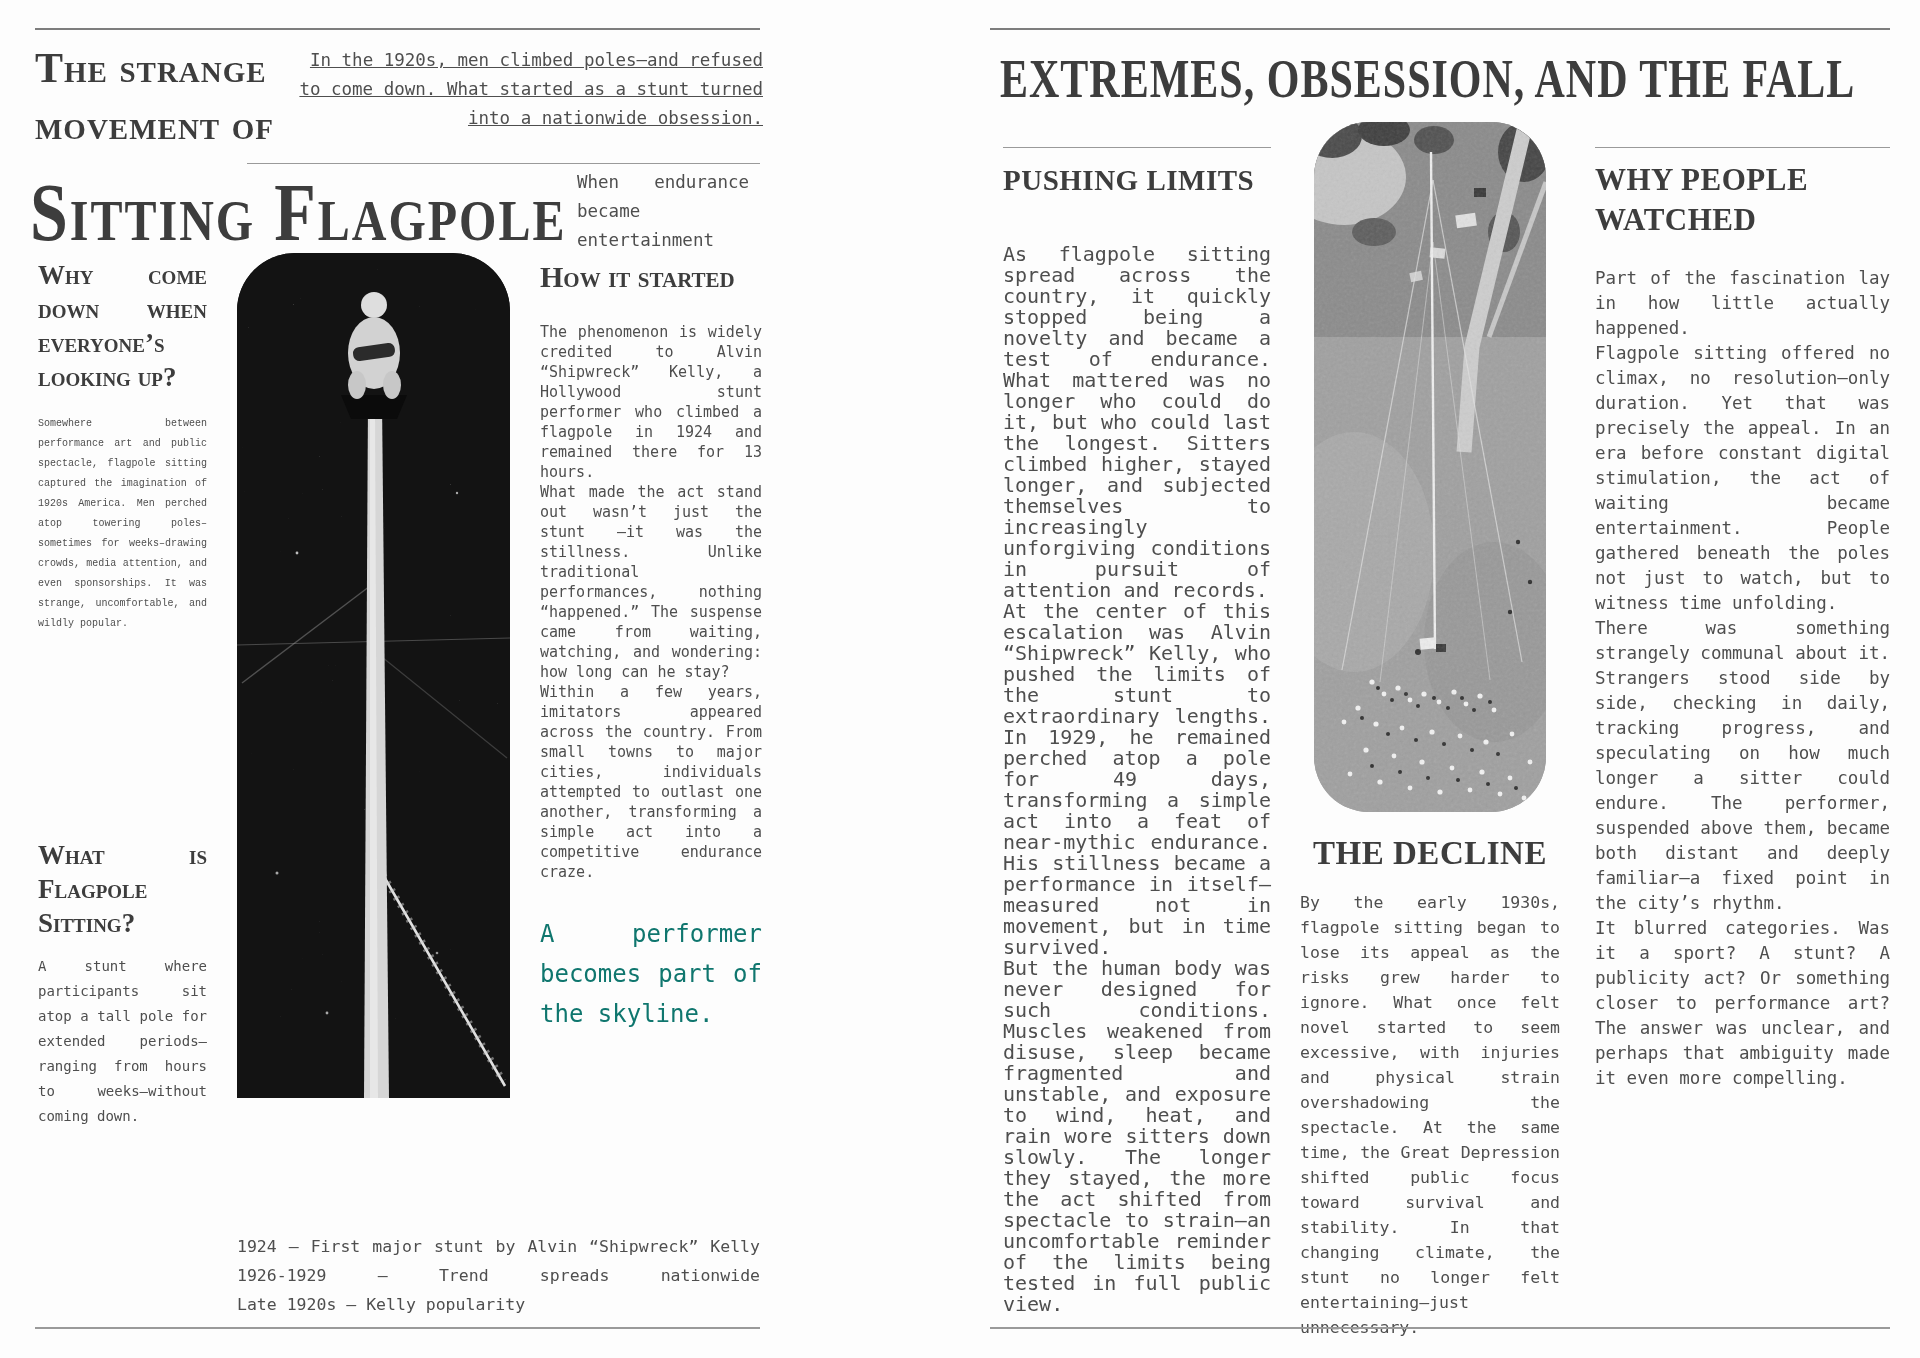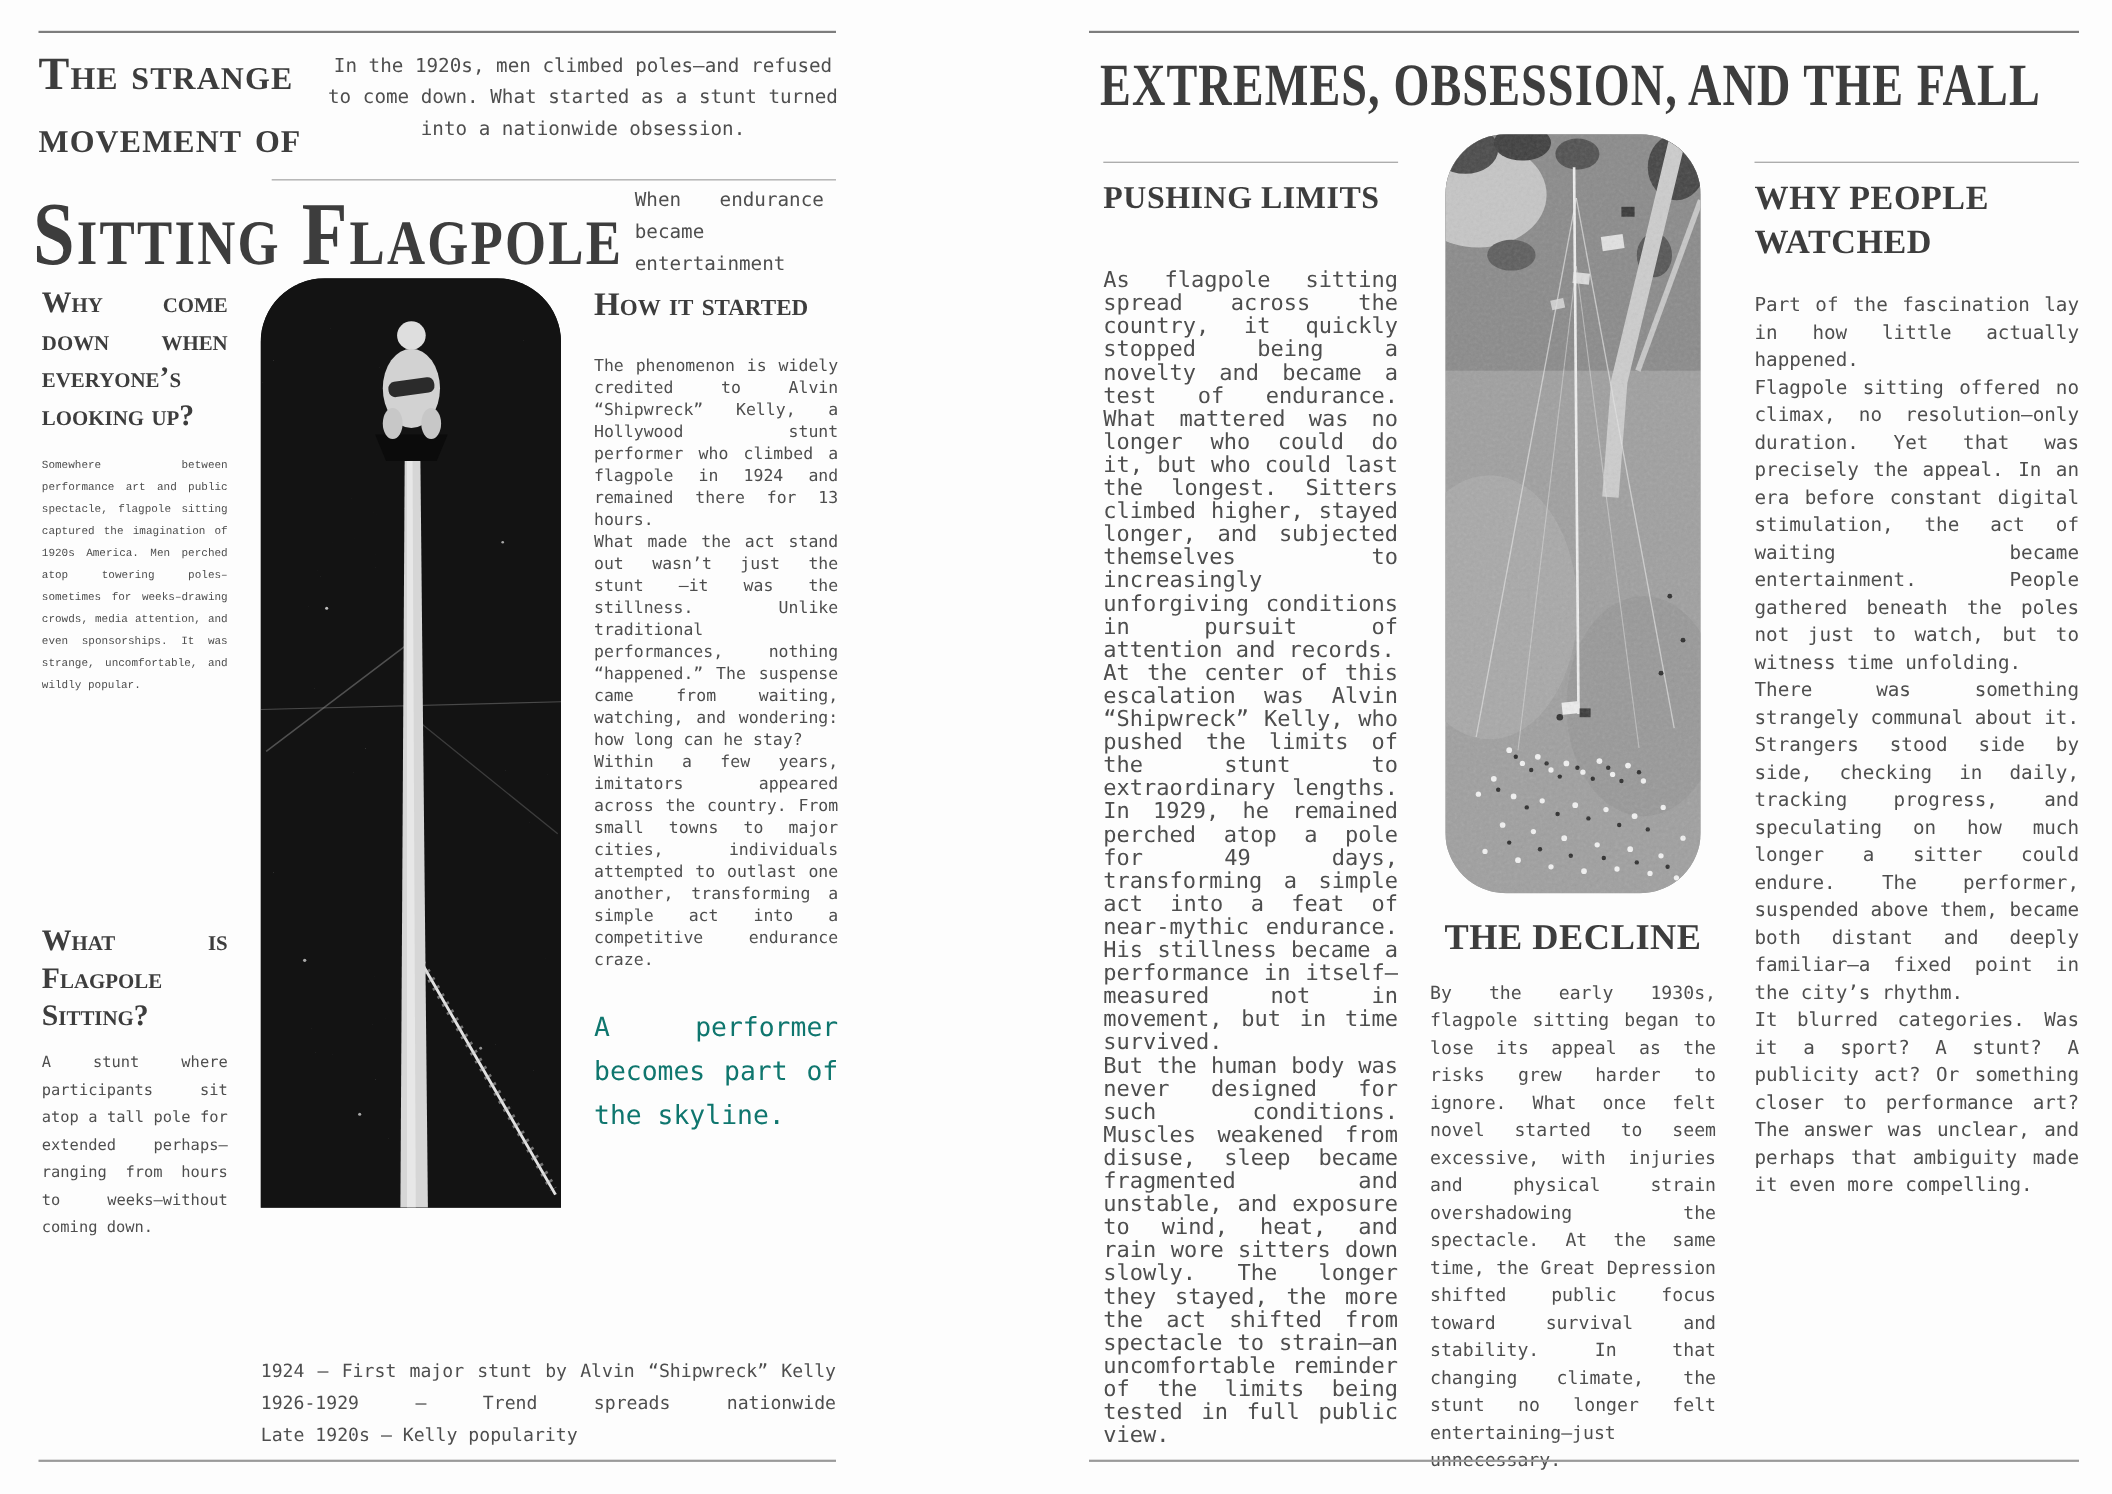--- a/index.html
+++ b/index.html
@@ -18,21 +18,21 @@
   .serif { font-family:"Liberation Serif", serif; font-weight:700; color:#3d3d3d; }
   .sc { font-variant:small-caps; }
 
   
   .lp-kicker {
     left:35px; top:40px; width:262px;
     font-size:42px; line-height:57px; letter-spacing:1px;
   }
   .lp-intro {
     left:297px; top:46px; width:466px;
-    font-size:17.5px; line-height:29px; text-align:center;
+    font-size:17.5px; line-height:29px; text-align:right;text-decoration:underline;
   }
   .lp-rule-2 { left:247px; top:163px; width:513px; }
   .lp-title {
     left:30px; top:170px; width:560px;
     font-size:68px; line-height:70px; letter-spacing:2px;
     transform:scaleY(1.2); transform-origin:left top; white-space:nowrap;
   }
   .lp-deck {
     left:577px; top:168px; width:172px;
     font-size:17.5px; line-height:29px; text-align:justify;
@@ -97,21 +97,21 @@
   <div class="rule thin lp-rule-2"></div>
 
   <h1 class="abs lp-title serif sc">Sitting Flagpole</h1>
 
   <p class="abs lp-deck">When endurance became entertainment</p>
 
   <div class="col lp-col1">
     <h2 class="serif sc">Why come down when everyone’s looking up?</h2>
     <p class="body-sm">Somewhere between performance art and public spectacle, flagpole sitting captured the imagination of 1920s America. Men perched atop towering poles–sometimes for weeks–drawing crowds, media attention, and even sponsorships. It was strange, uncomfortable, and wildly popular.</p>
     <h2 class="serif sc h2-b">What is Flagpole Sitting?</h2>
-    <p class="body-sm2">A stunt where participants sit atop a tall pole for extended perhaps–ranging from hours to weeks–without coming down.</p>
+    <p class="body-sm2">A stunt where participants sit atop a tall pole for extended periods–ranging from hours to weeks–without coming down.</p>
   </div>
 
   <figure class="photo-frame lp-photo">
     <svg viewBox="0 0 273 845" preserveAspectRatio="none">
       <defs>
         <filter id="noiseL" x="0" y="0" width="100%" height="100%">
           <feTurbulence type="fractalNoise" baseFrequency="0.55" numOctaves="3" stitchTiles="stitch" result="t"></feTurbulence>
           <feColorMatrix in="t" type="matrix" values="0 0 0 0 1  0 0 0 0 1  0 0 0 0 1  1.4 1.4 1.4 0 -3.1"></feColorMatrix>
         </filter>
       </defs>

